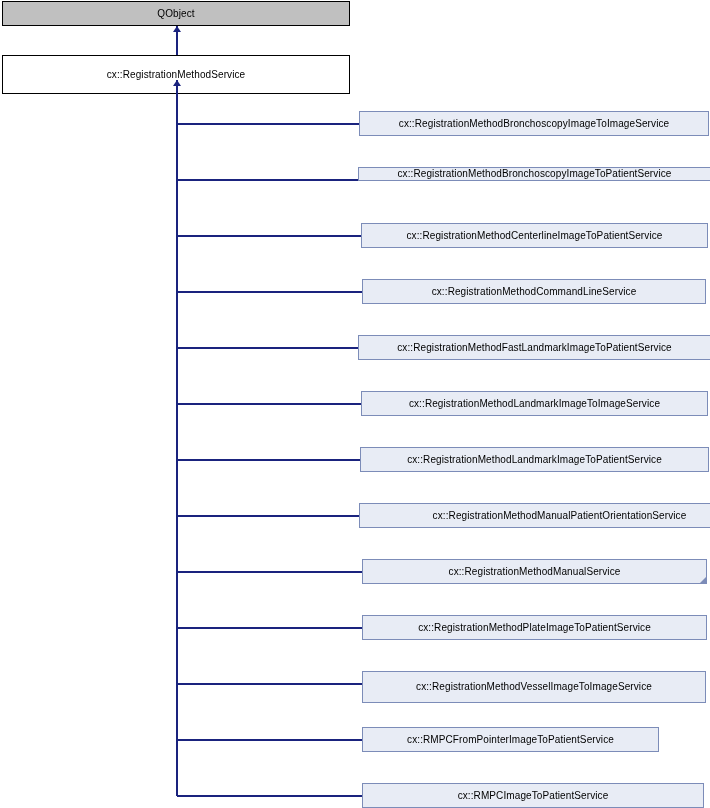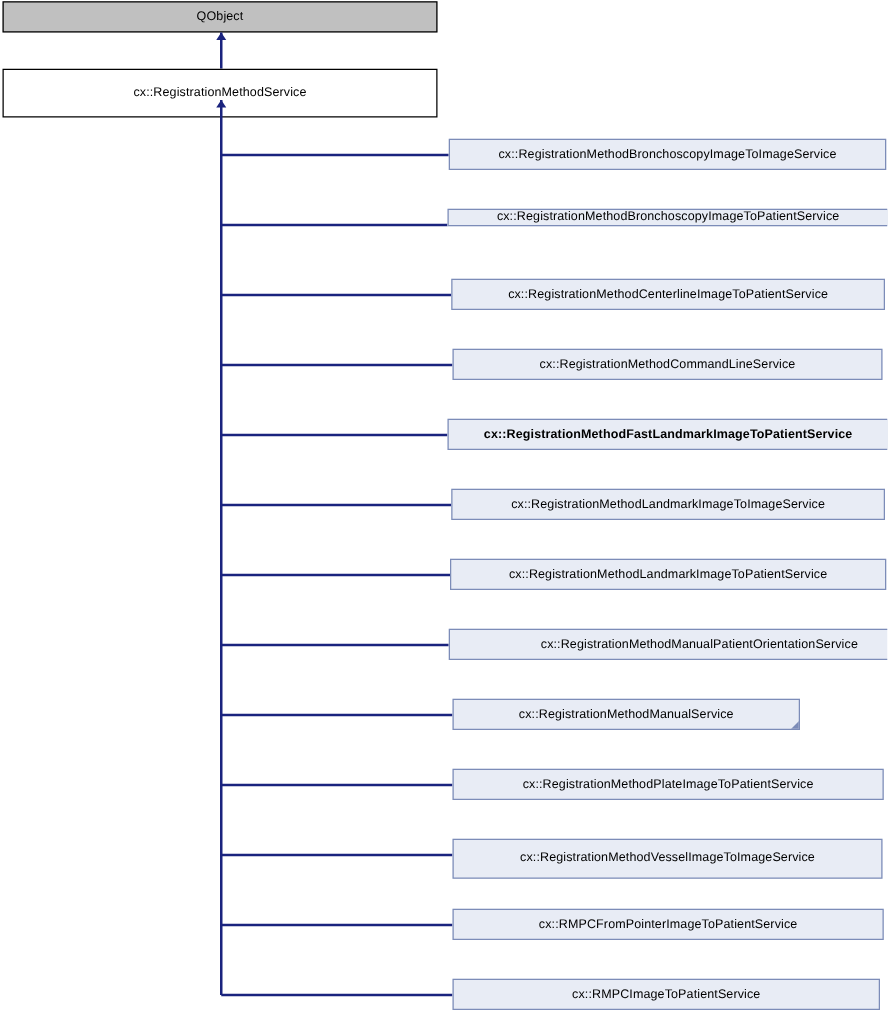--- a/index.html
+++ b/index.html
@@ -104,32 +104,32 @@
   <div id="derived-layer">
       <div class="hline" style="left: 177px; top: 123px; width: 182px;"></div>
       <div class="node derived" style="left: 359px; top: 111px; width: 350px; height: 25px;">cx::RegistrationMethodBronchoscopyImageToImageService</div>
       <div class="hline" style="left: 177px; top: 179px; width: 181px;"></div>
       <div class="node derived" style="left: 358px; top: 167px; width: 353px; height: 14px;">cx::RegistrationMethodBronchoscopyImageToPatientService</div>
       <div class="hline" style="left: 177px; top: 235px; width: 184px;"></div>
       <div class="node derived" style="left: 361px; top: 223px; width: 347px; height: 25px;">cx::RegistrationMethodCenterlineImageToPatientService</div>
       <div class="hline" style="left: 177px; top: 291px; width: 185px;"></div>
       <div class="node derived" style="left: 362px; top: 279px; width: 344px; height: 25px;">cx::RegistrationMethodCommandLineService</div>
       <div class="hline" style="left: 177px; top: 347px; width: 181px;"></div>
-      <div class="node derived" style="left: 358px; top: 335px; width: 353px; height: 25px; font-weight: bold;">cx::RegistrationMethodFastLandmarkImageToPatientService</div>
+      <div class="node derived" style="left: 358px; top: 335px; width: 353px; height: 25px;">cx::RegistrationMethodFastLandmarkImageToPatientService</div>
       <div class="hline" style="left: 177px; top: 403px; width: 184px;"></div>
       <div class="node derived" style="left: 361px; top: 391px; width: 347px; height: 25px;">cx::RegistrationMethodLandmarkImageToImageService</div>
       <div class="hline" style="left: 177px; top: 459px; width: 183px;"></div>
       <div class="node derived" style="left: 360px; top: 447px; width: 349px; height: 25px;">cx::RegistrationMethodLandmarkImageToPatientService</div>
       <div class="hline" style="left: 177px; top: 515px; width: 182px;"></div>
       <div class="node derived" style="left: 359px; top: 503px; width: 401px; height: 25px;">cx::RegistrationMethodManualPatientOrientationService</div>
       <div class="hline" style="left: 177px; top: 571px; width: 185px;"></div>
-      <div class="node derived folded" style="left: 362px; top: 559px; width: 278px; height: 25px;">cx::RegistrationMethodManualService</div>
+      <div class="node derived folded" style="left: 362px; top: 559px; width: 345px; height: 25px;">cx::RegistrationMethodManualService</div>
       <div class="hline" style="left: 177px; top: 627px; width: 185px;"></div>
       <div class="node derived" style="left: 362px; top: 615px; width: 345px; height: 25px;">cx::RegistrationMethodPlateImageToPatientService</div>
       <div class="hline" style="left: 177px; top: 683px; width: 185px;"></div>
       <div class="node derived" style="left: 362px; top: 671px; width: 344px; height: 32px;">cx::RegistrationMethodVesselImageToImageService</div>
       <div class="hline" style="left: 177px; top: 739px; width: 185px;"></div>
-      <div class="node derived" style="left: 362px; top: 727px; width: 345px; height: 25px;">cx::RMPCFromPointerImageToPatientService</div>
+      <div class="node derived" style="left: 362px; top: 727px; width: 297px; height: 25px;">cx::RMPCFromPointerImageToPatientService</div>
       <div class="hline" style="left: 177px; top: 795px; width: 185px;"></div>
       <div class="node derived" style="left: 362px; top: 783px; width: 342px; height: 25px;">cx::RMPCImageToPatientService</div>
     </div>
 
 </div>
 
 </body></html>

